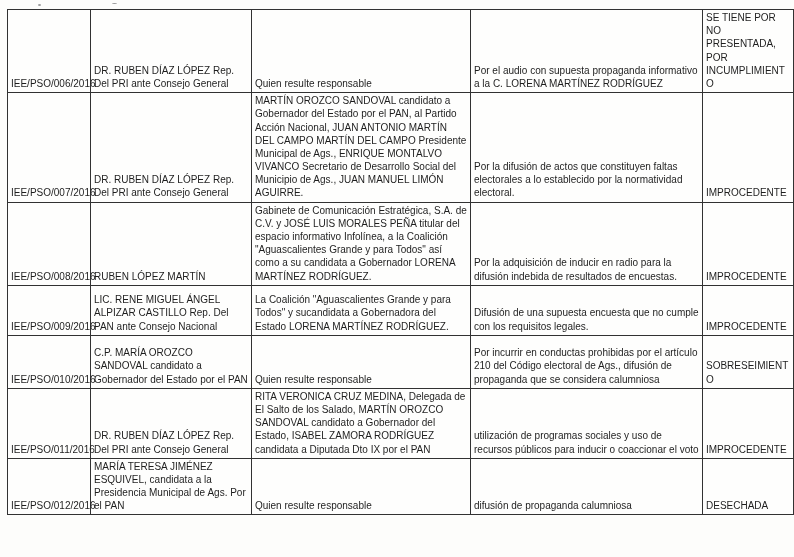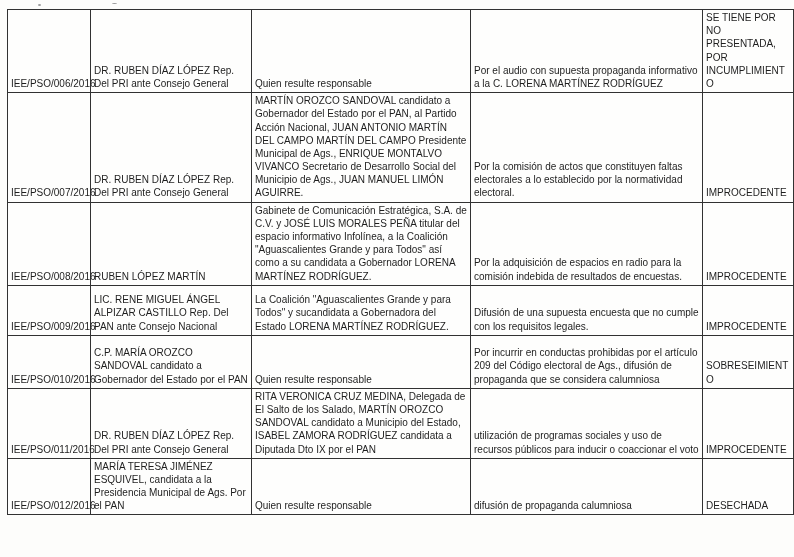--- a/index.html
+++ b/index.html
@@ -75,48 +75,48 @@
         <td class="id-cell">IEE/PSO/006/2016</td>
         <td>DR. RUBEN DÍAZ LÓPEZ Rep. Del PRI ante Consejo General</td>
         <td>Quien resulte responsable</td>
         <td>Por el audio con supuesta propaganda informativo a la C. LORENA MARTÍNEZ RODRÍGUEZ</td>
         <td class="sta-cell">SE TIENE POR NO PRESENTADA, POR INCUMPLIMIENTO</td>
       </tr>
       <tr class="r1">
         <td class="id-cell">IEE/PSO/007/2016</td>
         <td>DR. RUBEN DÍAZ LÓPEZ Rep. Del PRI ante Consejo General</td>
         <td>MARTÍN OROZCO SANDOVAL candidato a Gobernador del Estado por el PAN, al Partido Acción Nacional, JUAN ANTONIO MARTÍN DEL CAMPO MARTÍN DEL CAMPO Presidente Municipal de Ags., ENRIQUE MONTALVO VIVANCO Secretario de Desarrollo Social del Municipio de Ags., JUAN MANUEL LIMÓN AGUIRRE.</td>
-        <td>Por la comisión de actos que constituyen faltas electorales a lo establecido por la normatividad electoral.</td>
+        <td>Por la difusión de actos que constituyen faltas electorales a lo establecido por la normatividad electoral.</td>
         <td class="sta-cell">IMPROCEDENTE</td>
       </tr>
       <tr class="r2">
         <td class="id-cell">IEE/PSO/008/2016</td>
         <td>RUBEN LÓPEZ MARTÍN</td>
         <td>Gabinete de Comunicación Estratégica, S.A. de C.V. y JOSÉ LUIS MORALES PEÑA titular del espacio informativo Infolínea, a la Coalición "Aguascalientes Grande y para Todos" así como a su candidata a Gobernador LORENA MARTÍNEZ RODRÍGUEZ.</td>
-        <td>Por la adquisición de espacios en radio para la comisión indebida de resultados de encuestas.</td>
+        <td>Por la adquisición de inducir en radio para la difusión indebida de resultados de encuestas.</td>
         <td class="sta-cell">IMPROCEDENTE</td>
       </tr>
       <tr class="r3">
         <td class="id-cell">IEE/PSO/009/2016</td>
         <td>LIC. RENE MIGUEL ÁNGEL ALPIZAR CASTILLO Rep. Del PAN ante Consejo Nacional</td>
         <td>La Coalición "Aguascalientes Grande y para Todos" y sucandidata a Gobernadora del Estado LORENA MARTÍNEZ RODRÍGUEZ.</td>
         <td>Difusión de una supuesta encuesta que no cumple con los requisitos legales.</td>
         <td class="sta-cell">IMPROCEDENTE</td>
       </tr>
       <tr class="r4">
         <td class="id-cell">IEE/PSO/010/2016</td>
         <td>C.P. MARÍA OROZCO SANDOVAL candidato a Gobernador del Estado por el PAN</td>
         <td>Quien resulte responsable</td>
-        <td>Por incurrir en conductas prohibidas por el artículo 209 del Código electoral de Ags., difusión de propaganda que se considera calumniosa</td>
+        <td>Por incurrir en conductas prohibidas por el artículo 210 del Código electoral de Ags., difusión de propaganda que se considera calumniosa</td>
         <td class="sta-cell">SOBRESEIMIENTO</td>
       </tr>
       <tr class="r5">
         <td class="id-cell">IEE/PSO/011/2016</td>
         <td>DR. RUBEN DÍAZ LÓPEZ Rep. Del PRI ante Consejo General</td>
-        <td>RITA VERONICA CRUZ MEDINA, Delegada de El Salto de los Salado, MARTÍN OROZCO SANDOVAL candidato a Municipio del Estado, ISABEL ZAMORA RODRÍGUEZ candidata a Diputada Dto IX por el PAN</td>
+        <td>RITA VERONICA CRUZ MEDINA, Delegada de El Salto de los Salado, MARTÍN OROZCO SANDOVAL candidato a Gobernador del Estado, ISABEL ZAMORA RODRÍGUEZ candidata a Diputada Dto IX por el PAN</td>
         <td>utilización de programas sociales y uso de recursos públicos para inducir o coaccionar el voto</td>
         <td class="sta-cell">IMPROCEDENTE</td>
       </tr>
       <tr class="r6">
         <td class="id-cell">IEE/PSO/012/2016</td>
         <td>MARÍA TERESA JIMÉNEZ ESQUIVEL, candidata a la Presidencia Municipal de Ags. Por el PAN</td>
         <td>Quien resulte responsable</td>
         <td>difusión de propaganda calumniosa</td>
         <td class="sta-cell">DESECHADA</td>
       </tr>

